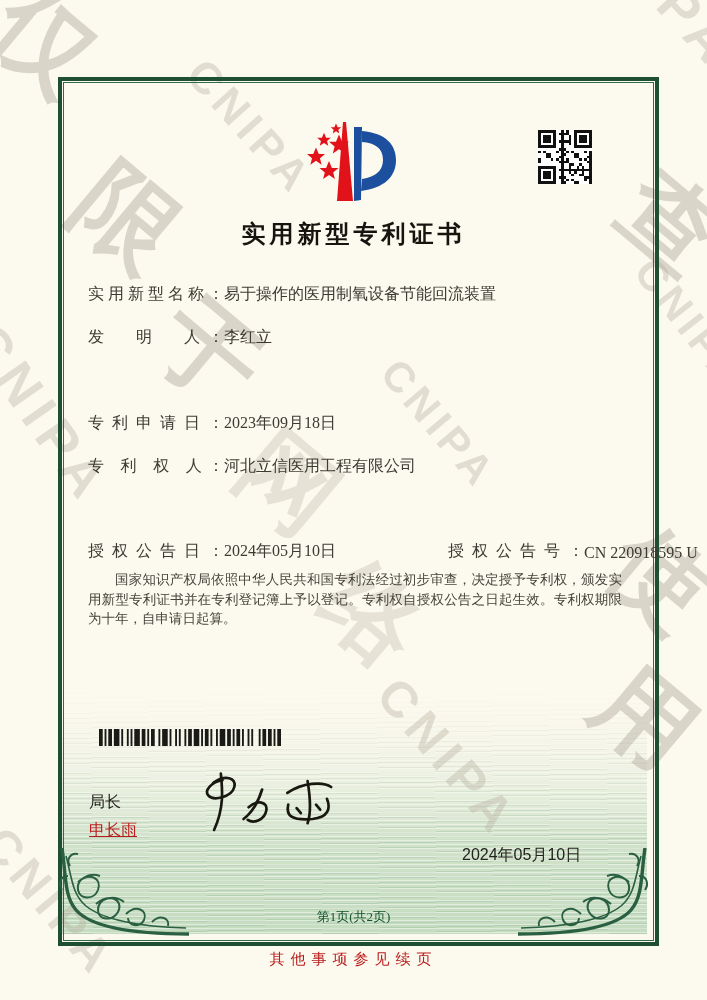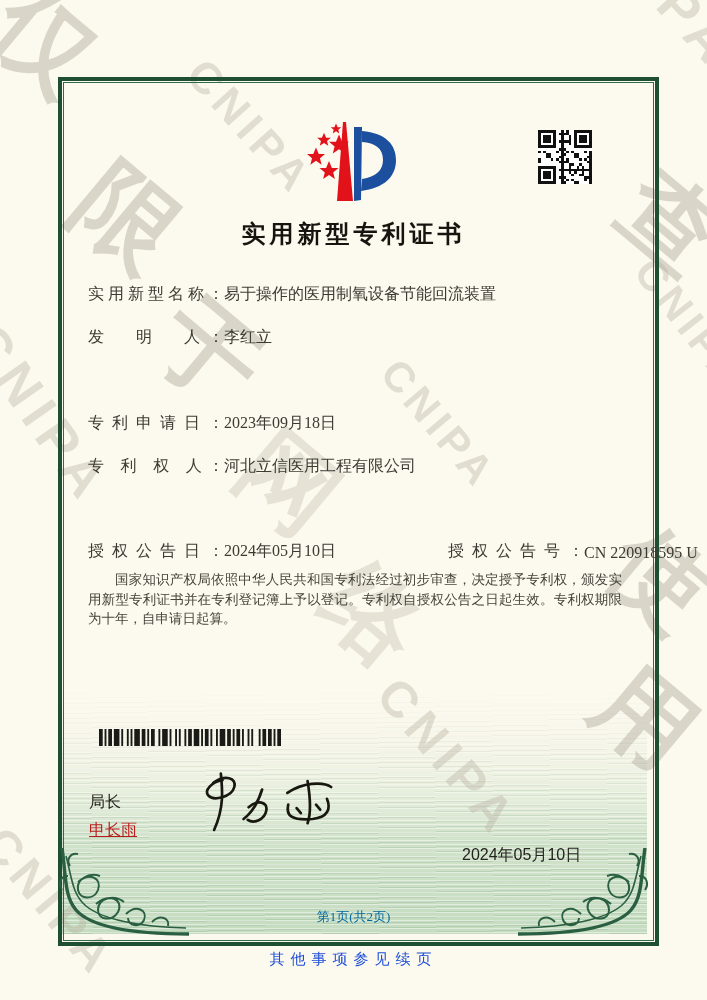--- a/index.html
+++ b/index.html
@@ -64,23 +64,23 @@
   .p1{top:570px;} .p2{top:632px;}
   .barcode{position:absolute; left:99px; top:729px; width:182px; height:17px;}
   .comm-label{position:absolute; left:89px; top:792px; font-size:16px;
               font-family:Liberation Sans, sans-serif; color:#23231d;}
   .comm-name{position:absolute; left:89px; top:820px; font-size:16px;
              font-family:"Liberation Sans",sans-serif; color:#b91c1c;text-decoration:underline;}
   .signature{position:absolute; left:188px; top:763px; width:160px; height:80px;}
   .issue-date{position:absolute; left:462px; top:845px; font-size:16px;
               font-family:"Liberation Sans",sans-serif; color:#23231d;}
   .page-info{position:absolute; left:0; top:908px; width:707px; text-align:center;
-             font-size:13px; color:#0369a1;}
+             font-size:13px; color:#14532d;}
   .footer-note{position:absolute; left:0; top:950px; width:707px; text-align:center;
-               font-size:15px; letter-spacing:6px; color:#1d4ed8;}
+               font-size:15px; letter-spacing:6px; color:#b91c1c;}
 </style>
 </head>
 <body>
 
 <div class="page">
 
   <span class="wm wm-0">仅</span>
   <span class="wm wm-1">限</span>
   <span class="wm wm-2">于</span>
   <span class="wm wm-3">网</span>

